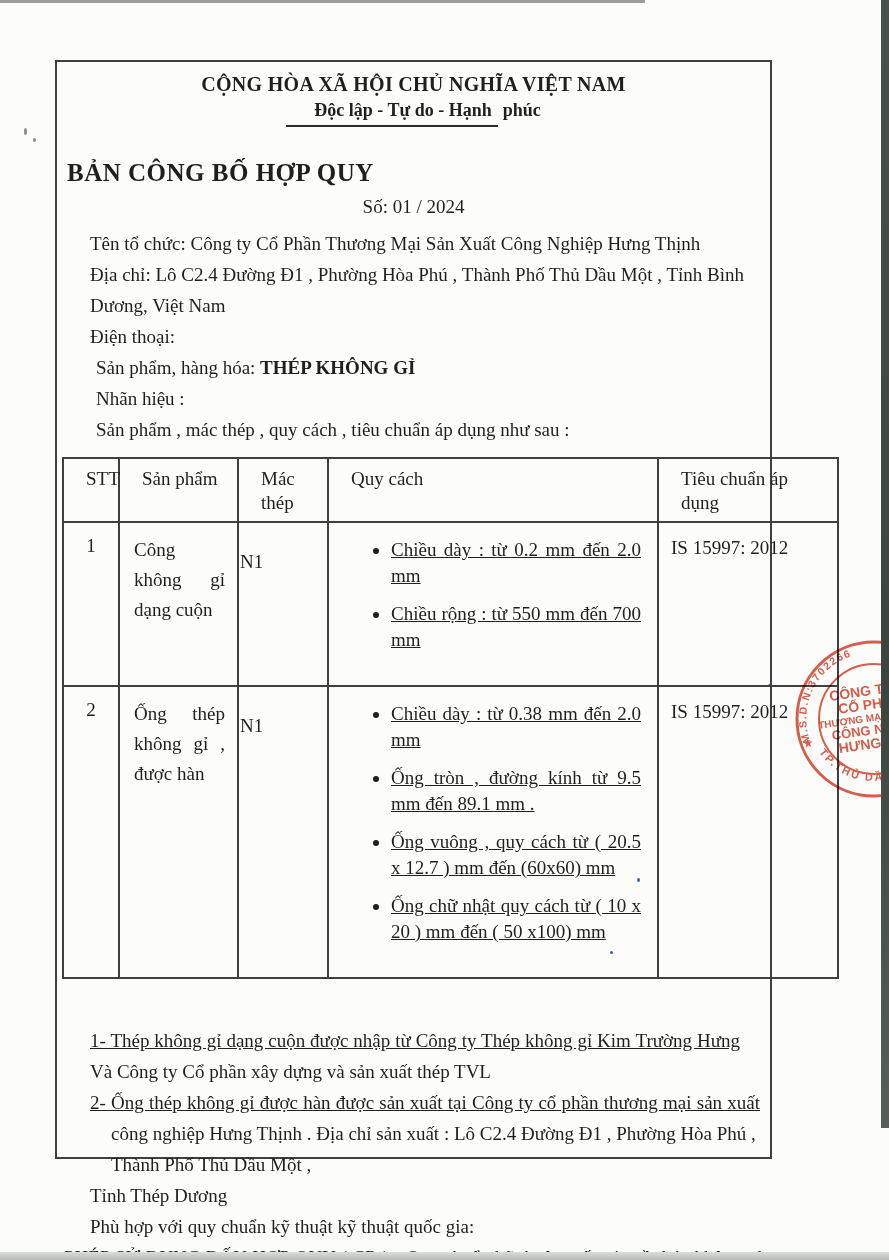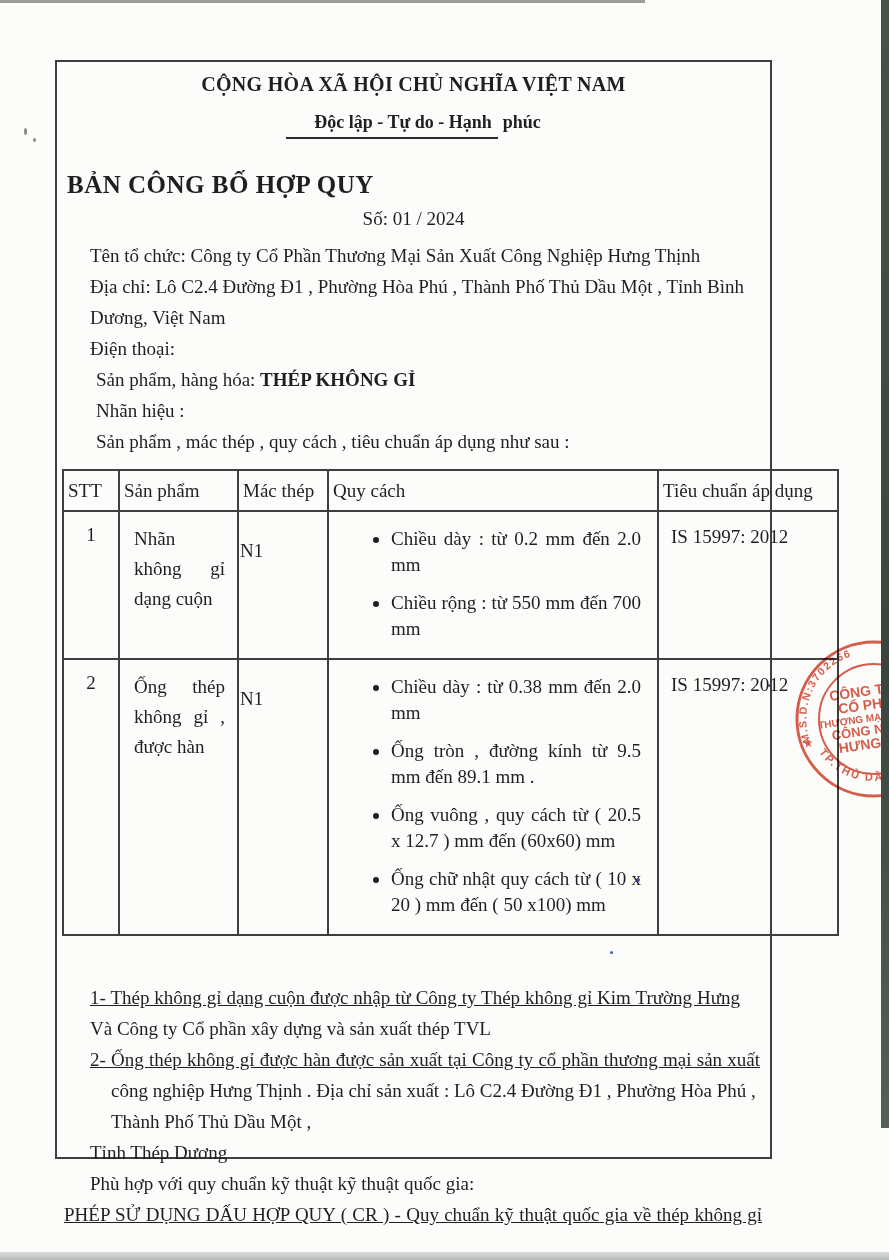--- a/index.html
+++ b/index.html
@@ -16,39 +16,39 @@
     background:linear-gradient(180deg,#dadddb,#b7bbb8);z-index:30;}
   .speck{position:absolute;border-radius:50%;}
   .speck.gray{background:#8a8d8a;}
   .speck.blue{background:#3e58c8;}
   
   .frame{
     position:absolute;left:55px;top:60px;width:717px;height:1099px;
     border:2px solid #3f3f3f;box-sizing:border-box;background:transparent;
   }
   .nat-title{margin:10px 10px 0;text-align:center;font-size:20px;font-weight:bold;letter-spacing:.3px;line-height:25px;}
-  .motto-row{margin-top:14px;text-align:center;font-size:18px;font-weight:bold;line-height:23px;}
+  .motto-row{margin-top:2px;text-align:center;font-size:18px;font-weight:bold;line-height:23px;}
   .motto-underlined{display:inline-block;border-bottom:2px solid #2c2c2c;padding:0 6px 3px 28px;}
   .motto-tail{display:inline-block;margin-left:5px;}
   .doc-title{margin:31px 10px 0;font-size:25px;font-weight:bold;letter-spacing:.5px;line-height:30px;}
   .doc-number{margin-top:7px;text-align:center;font-size:19px;line-height:24px;}
   
   .info{margin:9px 26px 0 33px;font-size:19px;line-height:31px;}
   .info .indent{margin-left:6px;}
   .bold{font-weight:bold;}
   
   table.spec{border-collapse:collapse;table-layout:fixed;width:775px;margin:12px 0 0 5px;font-size:19px;}
   table.spec th,table.spec td{border:2px solid #3f3f3f;vertical-align:top;box-sizing:border-box;}
-  table.spec th{font-weight:normal;text-align:left;height:41px;padding:8px 8px 6px 4px;line-height:24px;}
+  table.spec th{font-weight:normal;text-align:left;height:41px;padding:8px 8px 6px 22px;line-height:24px;}
   th.c-stt,td.c-stt{text-align:center;padding-left:4px;padding-right:4px;}
   td.c-stt{padding-top:12px;}
   td.c-product{padding:12px 12px 8px 14px;text-align:justify;line-height:30px;}
   td.c-grade{text-align:left;padding-top:28px;}
   td.c-standard{padding:12px 8px 8px 12px;line-height:26px;}
-  td.c-spec{padding:6px 8px 4px 0;}
+  td.c-spec{padding:6px 8px 20px 0;text-decoration:underline;}
   td.c-spec ul{margin:0;padding:0 4px 0 62px;}
   td.c-spec li{margin:8px 0 12px;line-height:26px;text-align:justify;padding-right:4px;}
   tr.r1 td{height:96px;}
   tr.r2 td{height:240px;}
   
   .notes{margin:46px 10px 0 33px;font-size:19px;line-height:31px;}
   .jl{text-align:justify;text-align-last:justify;text-decoration:underline;}
   .notes .cont{padding-left:21px;}
   .notes .n1{margin-right:20px;}
   .conformity{margin:0 8px 0 7px;font-size:19px;line-height:31px;}
@@ -107,21 +107,21 @@
           <th class="c-stt">STT</th>
           <th>Sản phẩm</th>
           <th>Mác thép</th>
           <th>Quy cách</th>
           <th>Tiêu chuẩn áp dụng</th>
         </tr>
       </thead>
       <tbody>
         <tr class="r1">
           <td class="c-stt">1</td>
-          <td class="c-product">Nhãn không gỉ dạng cuộn</td>
+          <td class="c-product">Công không gỉ dạng cuộn</td>
           <td class="c-grade">N1</td>
           <td class="c-spec">
             <ul>
               <li>Chiều dày : từ 0.2 mm đến 2.0 mm</li>
               <li>Chiều rộng : từ 550 mm đến 700 mm</li>
             </ul>
           </td>
           <td class="c-standard">IS 15997: 2012</td>
         </tr>
         <tr class="r2">

